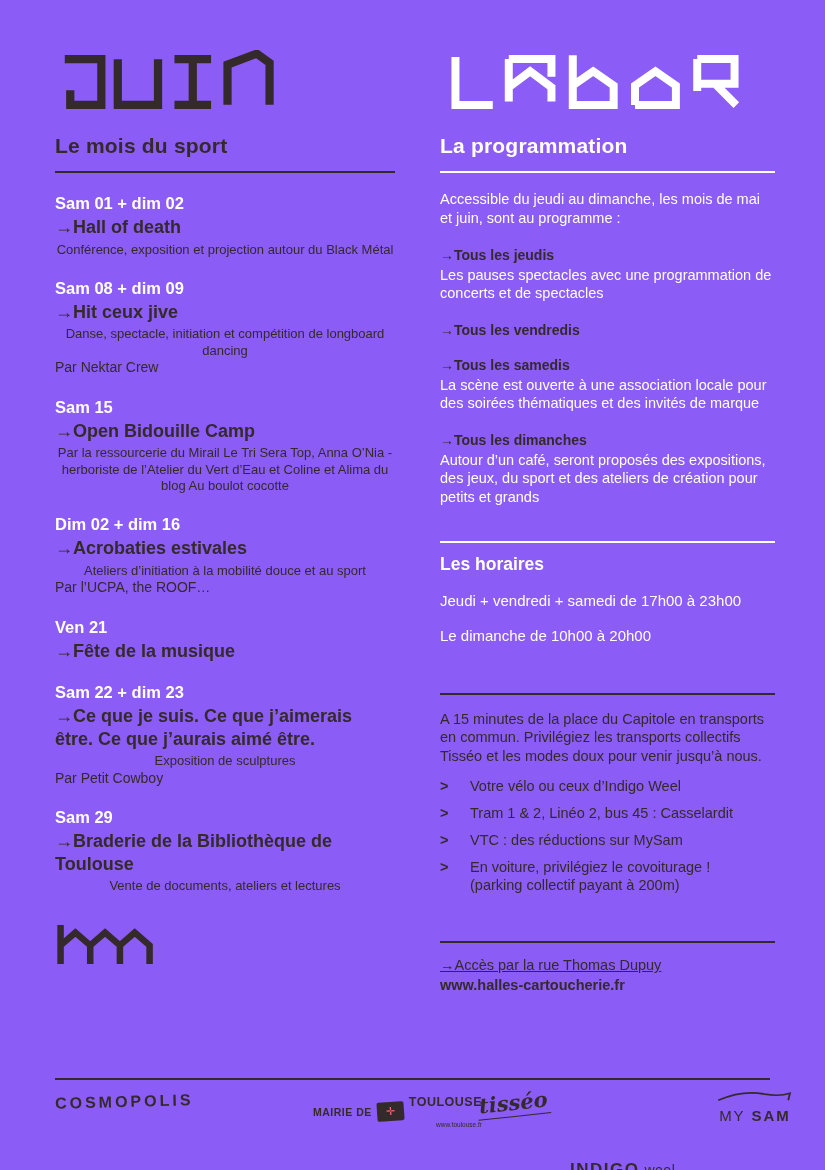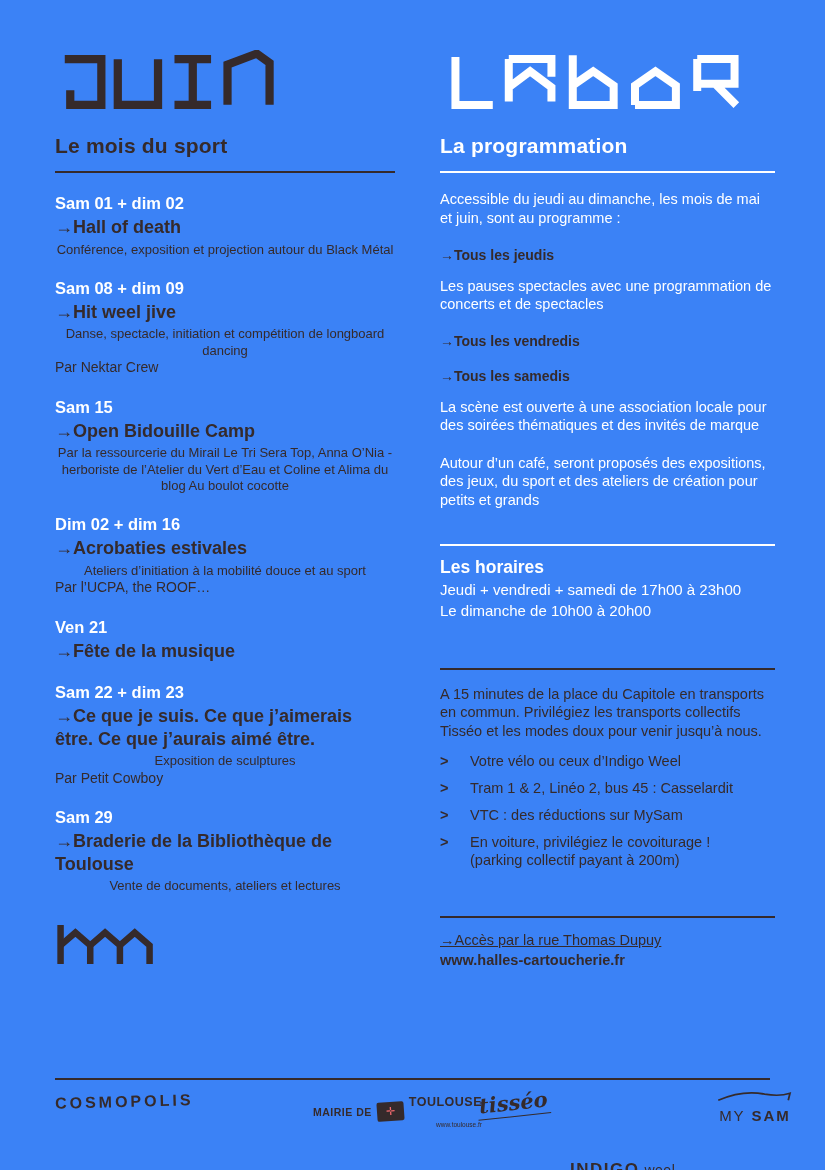--- a/index.html
+++ b/index.html
@@ -1,20 +1,20 @@
 <!DOCTYPE html>
 <html lang="fr"><head>
 <meta charset="utf-8">
 <style>
   html,body{margin:0;padding:0;}
   body{background:#888;}
   .page{
     position:relative;
     width:825px;height:1170px;
-    background:#3b82f6;
+    background:#8b5cf6;
     font-family:"Liberation Sans", sans-serif;
     color:#352A2B;
     overflow:hidden;
   }
   .col{position:absolute;top:50px;}
   .col-left{left:55px;width:340px;}
   .col-right{left:440px;width:335px;}
 
   .logo-svg{display:block;}
   .section-heading{
@@ -33,25 +33,25 @@
   .event-desc{font-size:13px;line-height:1.26;margin-top:3px;color:#352A2B;text-align:center;}
   .event-byline{font-size:14px;line-height:1.26;color:#352A2B;}
   .event-desc:empty,.event-byline:empty{display:none;}
 
   .hm-logo{margin-top:26px;}
 
   
   .intro{margin-top:17px;font-size:14.5px;line-height:1.3;color:#FFFFFF;}
   .program{margin-top:19px;}
   .program-title{font-size:14px;font-weight:600;color:#352A2B;}
-  .program-desc{font-size:14.5px;line-height:1.28;margin-top:14px;color:#FFFFFF;}
+  .program-desc{font-size:14.5px;line-height:1.28;margin-top:3px;color:#FFFFFF;}
 
   .horaires-rule{margin-top:34px;}
   .horaires-heading{margin-top:11px;font-size:17.5px;font-weight:600;color:#FFFFFF;}
-  .horaires-line{font-size:15px;line-height:1.3;color:#FFFFFF;margin-top:2px;}
+  .horaires-line{font-size:15px;line-height:1.3;color:#FFFFFF;margin-top:16px;}
 
   .transport-rule{margin-top:47px;}
   .transport-intro{margin-top:15px;font-size:14.5px;line-height:1.3;color:#352A2B;}
   .bullet-list{margin-top:11px;}
   .bullet-row{display:flex;margin-top:8px;font-size:14.5px;line-height:1.3;}
   .bullet-marker{width:30px;flex:0 0 30px;font-weight:600;}
   .access-rule{margin-top:46px;}
   .access-line{margin-top:13px;font-size:14.5px;font-weight:500;line-height:1.35;text-decoration:underline;}
   .access-url{font-size:14.5px;font-weight:700;line-height:1.35;}
 
@@ -93,21 +93,21 @@
     <hr class="rule rule-dark">
 
     <div class="event">
       <div class="event-date">Sam 01 + dim 02</div>
       <div class="event-title">→Hall of death</div>
       <div class="event-desc">Conférence, exposition et projection autour du Black Métal</div>
 
     </div>
     <div class="event">
       <div class="event-date">Sam 08 + dim 09</div>
-      <div class="event-title">→Hit weel jive</div>
+      <div class="event-title">→Hit ceux jive</div>
       <div class="event-desc">Danse, spectacle, initiation et compétition de longboard dancing</div>
       <div class="event-byline">Par Nektar Crew</div>
     </div>
     <div class="event">
       <div class="event-date">Sam 15</div>
       <div class="event-title">→Open Bidouille Camp</div>
       <div class="event-desc">Par la ressourcerie du Mirail Le Tri Sera Top, Anna O’Nia - herboriste de l’Atelier du Vert d’Eau et Coline et Alima du blog Au boulot cocotte</div>
 
     </div>
     <div class="event">
@@ -164,20 +164,21 @@
       <div class="program-desc">Les pauses spectacles avec une programmation de concerts et de spectacles</div>
     </div>
     <div class="program">
       <div class="program-title">→Tous les vendredis</div>
     </div>
     <div class="program">
       <div class="program-title">→Tous les samedis</div>
       <div class="program-desc">La scène est ouverte à une association locale pour des soirées thématiques et des invités de marque</div>
     </div>
     <div class="program">
+      <div class="program-title">→Tous les dimanches</div>
       <div class="program-desc">Autour d’un café, seront proposés des expositions, des jeux, du sport et des ateliers de création pour petits et grands</div>
     </div>
 
     <hr class="rule rule-white horaires-rule">
     <div class="horaires-heading">Les horaires</div>
     <div class="horaires-line">Jeudi + vendredi + samedi de 17h00 à 23h00</div>
     <div class="horaires-line">Le dimanche de 10h00 à 20h00</div>
 
     <hr class="rule rule-dark transport-rule">
     <div class="transport-intro">A 15 minutes de la place du Capitole en transports en commun. Privilégiez les transports collectifs Tisséo et les modes doux pour venir jusqu’à nous.</div>

